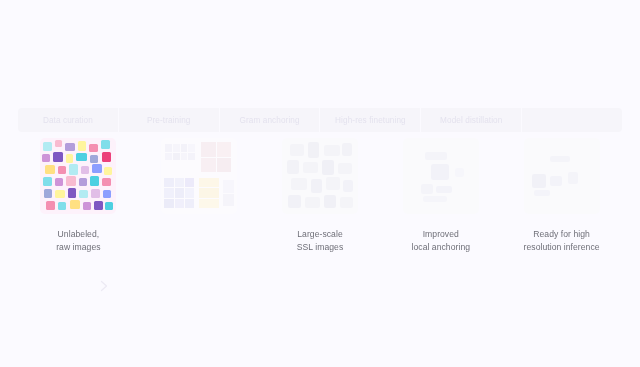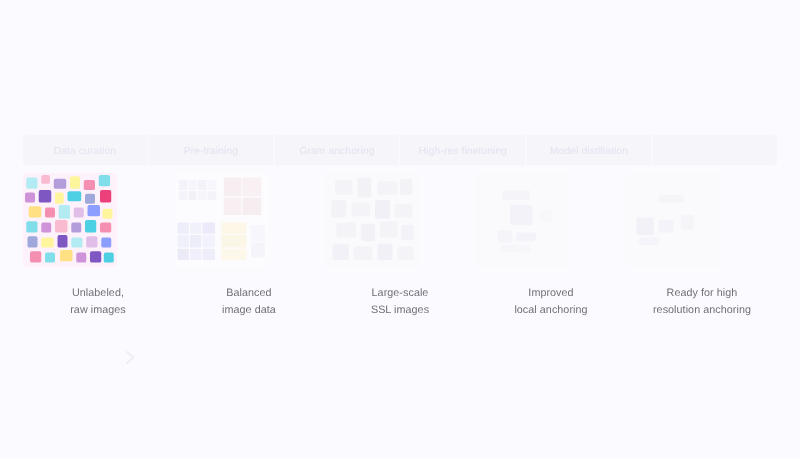--- a/index.html
+++ b/index.html
@@ -57,20 +57,21 @@
     position: absolute;
     left: 18px;
     top: 30px;
     width: 604px;
     display: flex;
   }
   .stage-col {
     flex: 1 1 0;
     display: flex;
     flex-direction: column;
+    align-items: center;
     position: relative;
   }
 
   
   .tile {
     width: 76px;
     height: 76px;
     border-radius: 5px;
     position: relative;
     overflow: hidden;
@@ -238,22 +239,20 @@
             <i style="background:#fdf7e8;"></i>
               <i style="background:#fcf6e6;"></i>
               <i style="background:#fdf8ea;"></i>
           </span>
           <span class="blk" style="left:62px;top:42px;width:11px;height:26px;grid-template-columns:1fr;grid-template-rows:repeat(2,1fr);">
             <i style="background:#f7f6fc;"></i>
               <i style="background:#f5f4fa;"></i>
           </span>
         </div>
       </div>
-      <div class="caption">Balanced
-image data</div>
     </div>
 
     <div class="stage-col">
       <div class="tile">
         <div class="tile-inner patchwork">
           <span class="pt" style="left:8px;top:6px;width:14px;height:12px;"></span>
           <span class="pt" style="left:26px;top:4px;width:11px;height:16px;background:#f1f1f6;"></span>
           <span class="pt" style="left:42px;top:7px;width:16px;height:11px;"></span>
           <span class="pt" style="left:60px;top:5px;width:10px;height:13px;background:#f2f2f7;"></span>
           <span class="pt" style="left:5px;top:22px;width:12px;height:14px;background:#f2f2f7;"></span>
@@ -293,21 +292,21 @@
       <div class="tile">
         <div class="tile-inner patchwork">
           <span class="pt" style="left:26px;top:18px;width:20px;height:6px;background:#f4f4f9;"></span>
           <span class="pt" style="left:8px;top:36px;width:14px;height:14px;background:#f1f1f7;"></span>
           <span class="pt" style="left:26px;top:38px;width:12px;height:10px;background:#f3f3f9;"></span>
           <span class="pt" style="left:10px;top:52px;width:16px;height:6px;background:#f4f4fa;"></span>
           <span class="pt" style="left:44px;top:34px;width:10px;height:12px;background:#f4f4f9;"></span>
         </div>
       </div>
       <div class="caption">Ready for high
-resolution anchoring</div>
+resolution inference</div>
     </div>
 
 
   </div>
 
   <svg id="arrow-1-2" viewBox="0 0 12 12">
     <path d="M3.5 1.5 L8.5 6 L3.5 10.5" fill="none" stroke="currentColor" stroke-width="1.3" stroke-linecap="round" stroke-linejoin="round"></path>
   </svg>
 
 </div>

